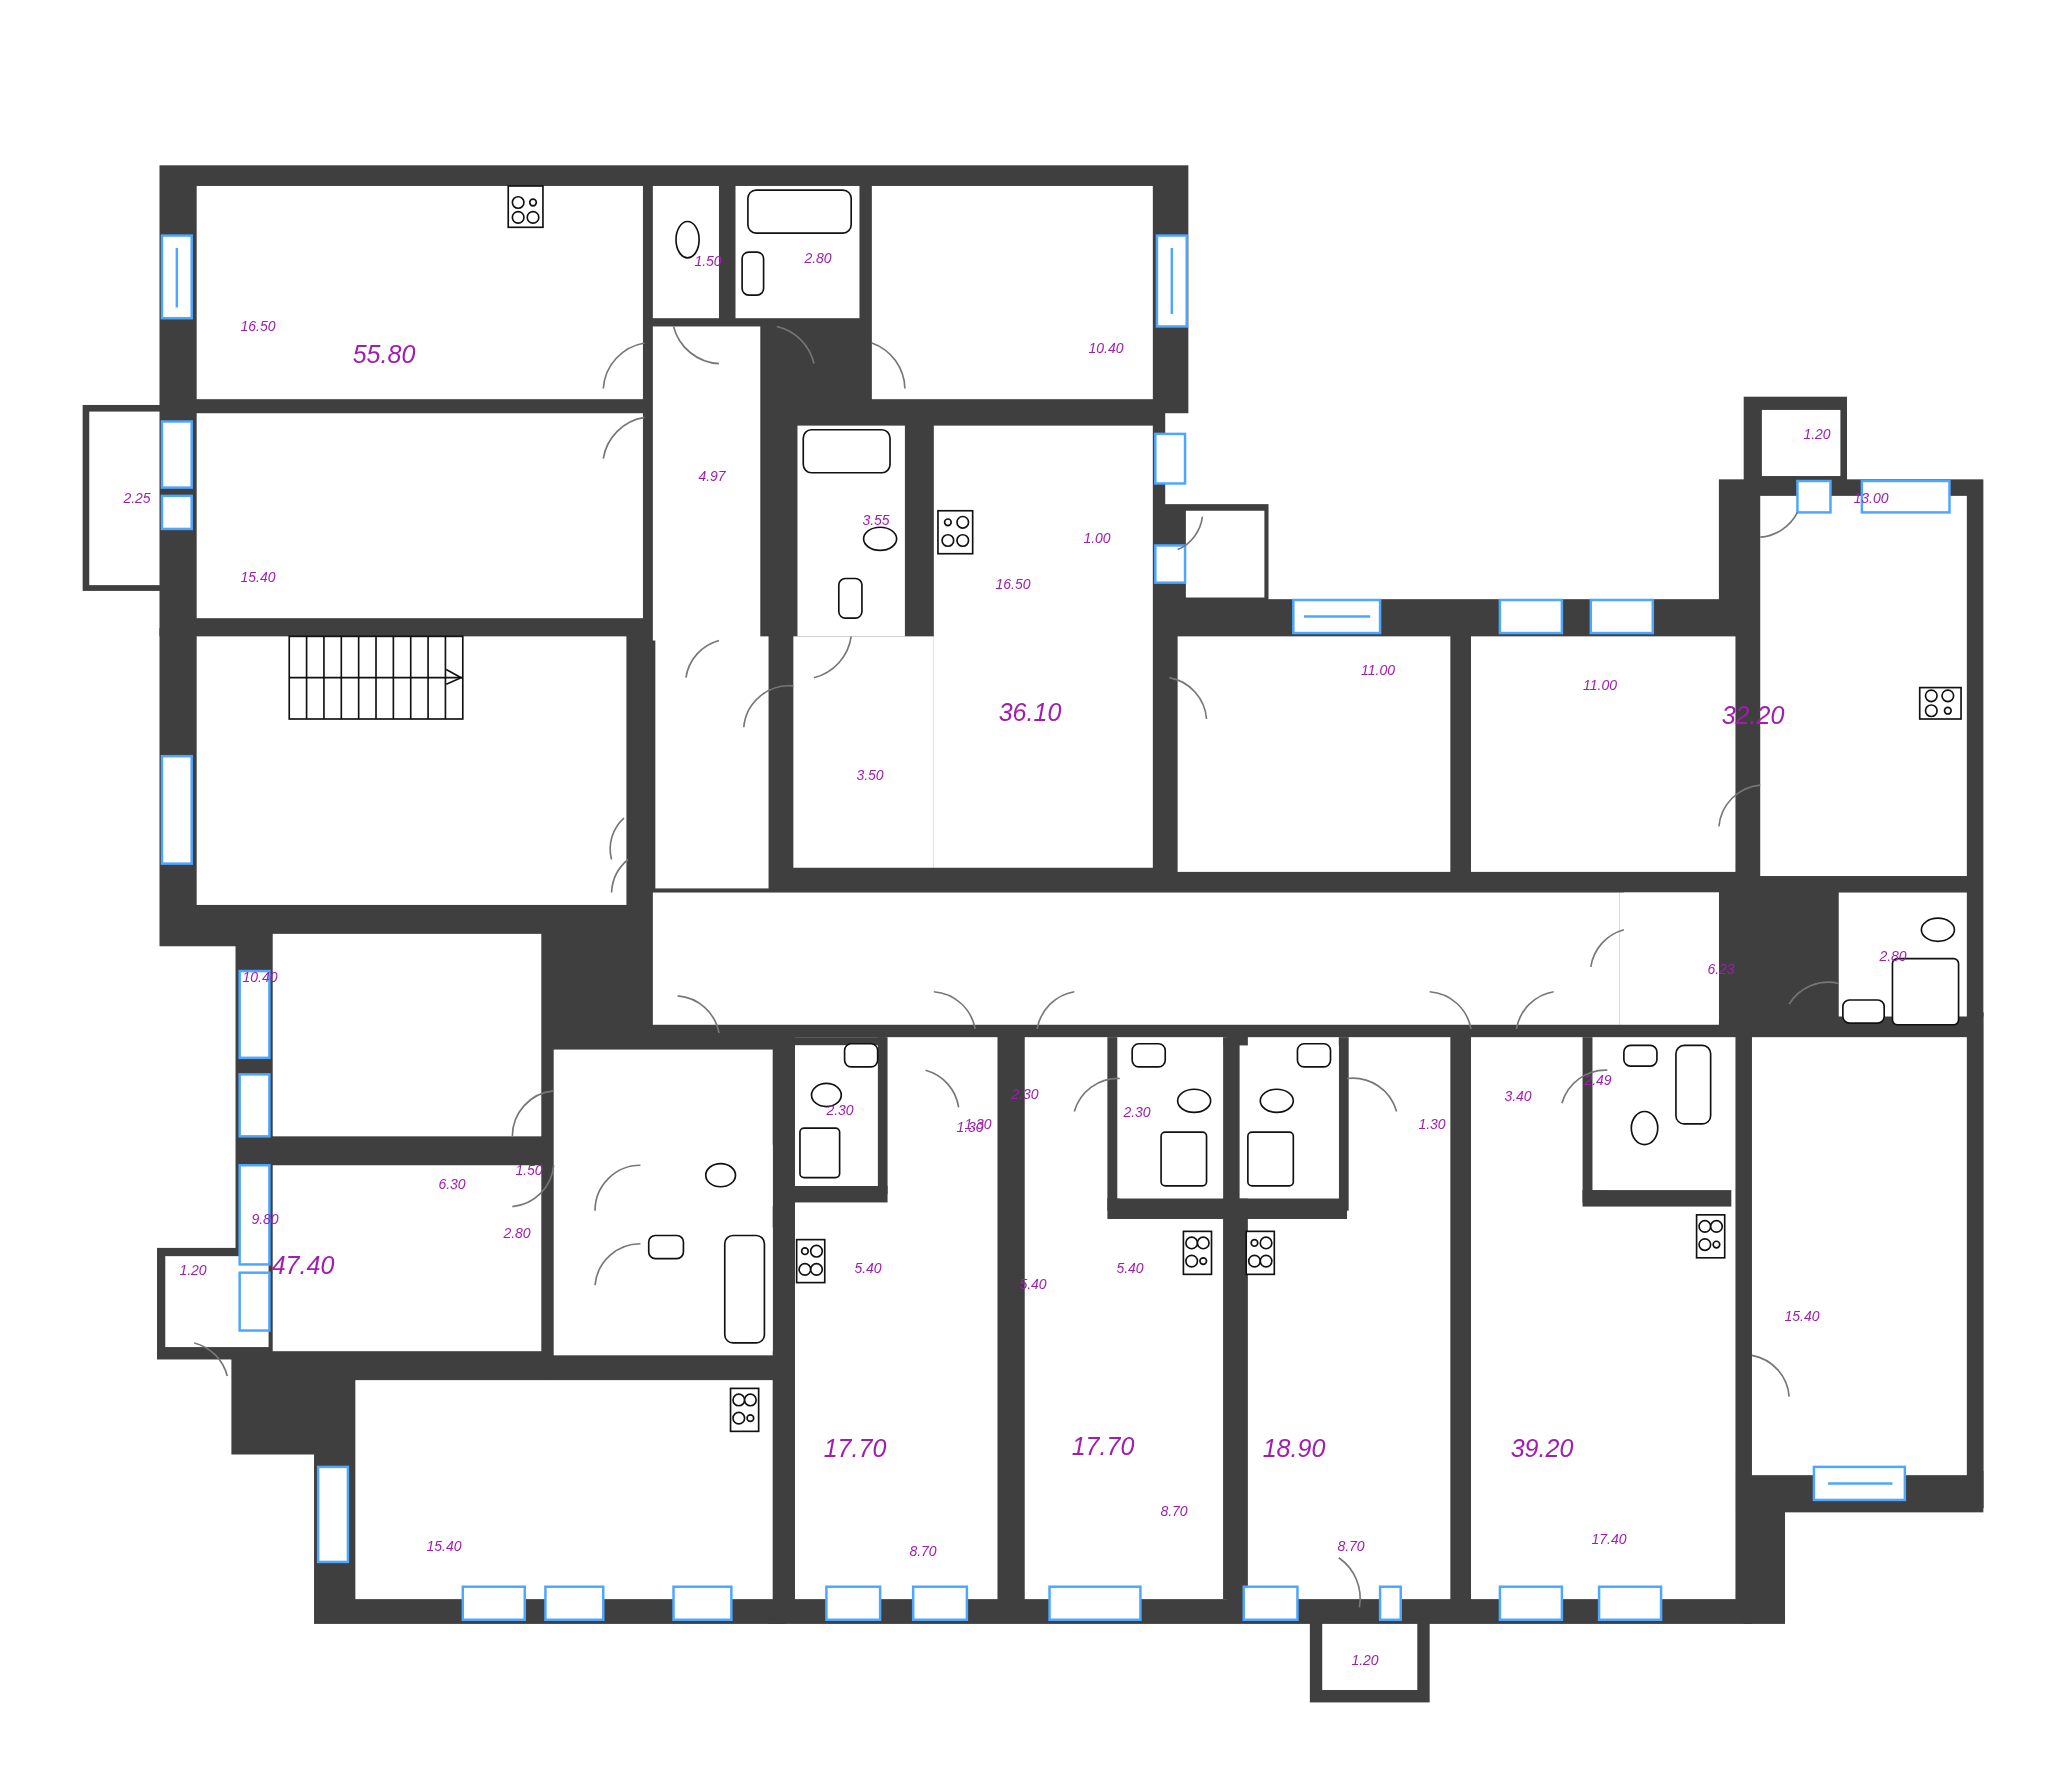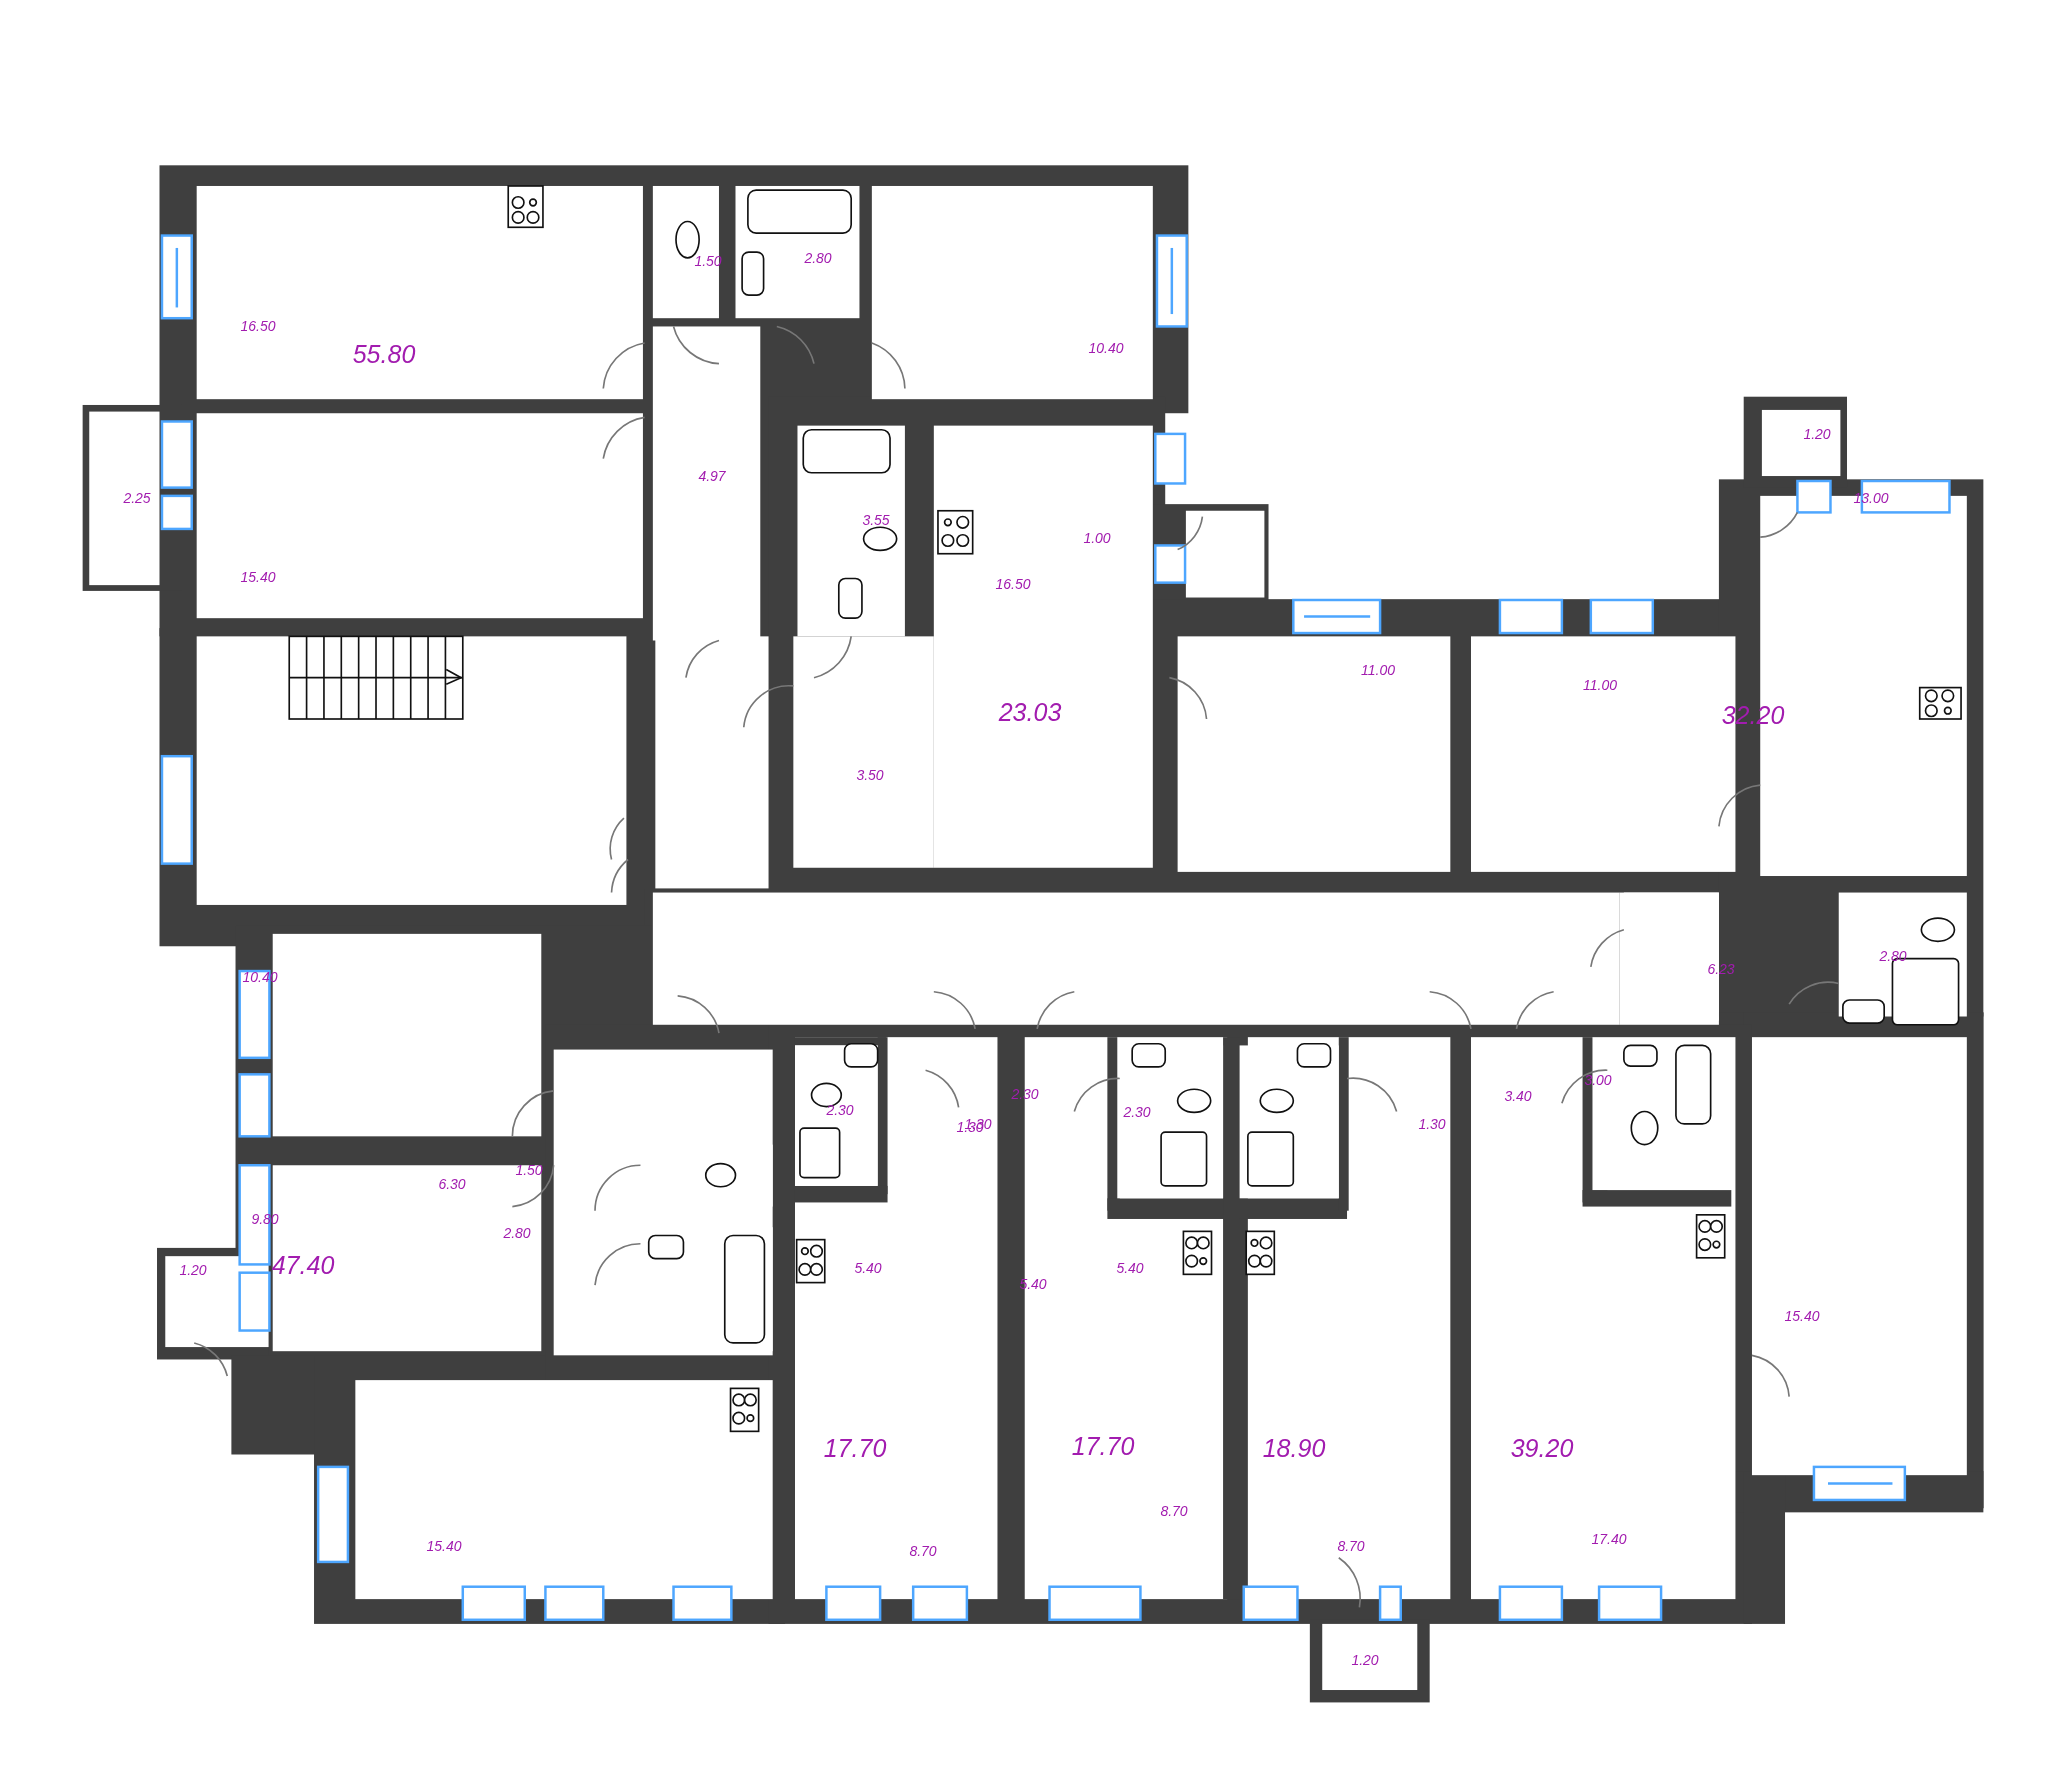--- a/index.html
+++ b/index.html
@@ -288,21 +288,21 @@
 
 <div class="lbl big" style="left:384px;top:354px">55.80</div>
 <div class="lbl small" style="left:258px;top:326px">16.50</div>
 <div class="lbl small" style="left:258px;top:577px">15.40</div>
 <div class="lbl small" style="left:1106px;top:348px">10.40</div>
 <div class="lbl small" style="left:712px;top:476px">4.97</div>
 <div class="lbl small" style="left:708px;top:261px">1.50</div>
 <div class="lbl small" style="left:818px;top:258px">2.80</div>
 <div class="lbl small" style="left:137px;top:498px">2.25</div>
 
-<div class="lbl big" style="left:1030px;top:712px">23.03</div>
+<div class="lbl big" style="left:1030px;top:712px">36.10</div>
 <div class="lbl small" style="left:1013px;top:584px">16.50</div>
 <div class="lbl small" style="left:876px;top:520px">3.55</div>
 <div class="lbl small" style="left:870px;top:775px">3.50</div>
 <div class="lbl small" style="left:1097px;top:538px">1.00</div>
 
 <div class="lbl small" style="left:1378px;top:670px">11.00</div>
 <div class="lbl small" style="left:1600px;top:685px">11.00</div>
 
 <div class="lbl big" style="left:1753px;top:715px">32.20</div>
 <div class="lbl small" style="left:1871px;top:498px">13.00</div>
@@ -335,14 +335,14 @@
 <div class="lbl small" style="left:1130px;top:1268px">5.40</div>
 <div class="lbl small" style="left:1351px;top:1546px">8.70</div>
 <div class="lbl small" style="left:1137px;top:1112px">2.30</div>
 <div class="lbl small" style="left:1432px;top:1124px">1.30</div>
 <div class="lbl small" style="left:1365px;top:1660px">1.20</div>
 
 <div class="lbl big" style="left:1542px;top:1448px">39.20</div>
 <div class="lbl small" style="left:1609px;top:1539px">17.40</div>
 <div class="lbl small" style="left:1802px;top:1316px">15.40</div>
 <div class="lbl small" style="left:1518px;top:1096px">3.40</div>
-<div class="lbl small" style="left:1598px;top:1080px">3.00</div>
+<div class="lbl small" style="left:1598px;top:1080px">2.49</div>
 
 
 </body></html>

